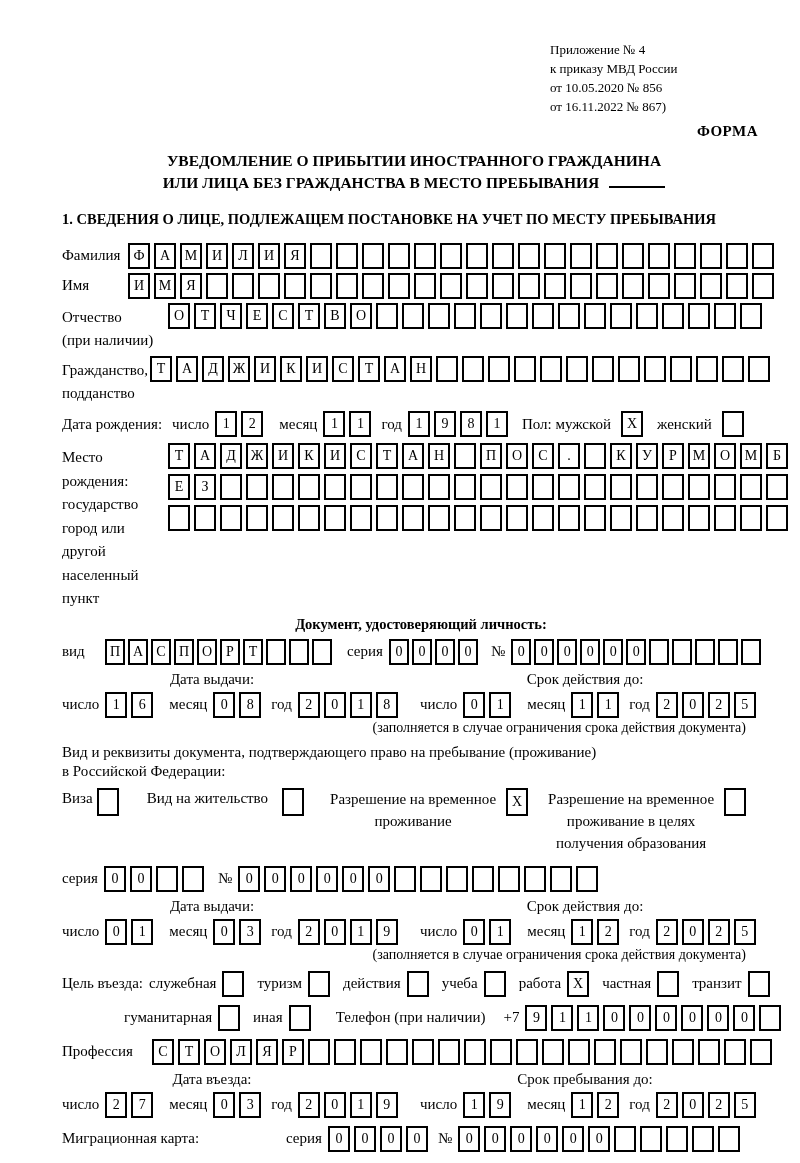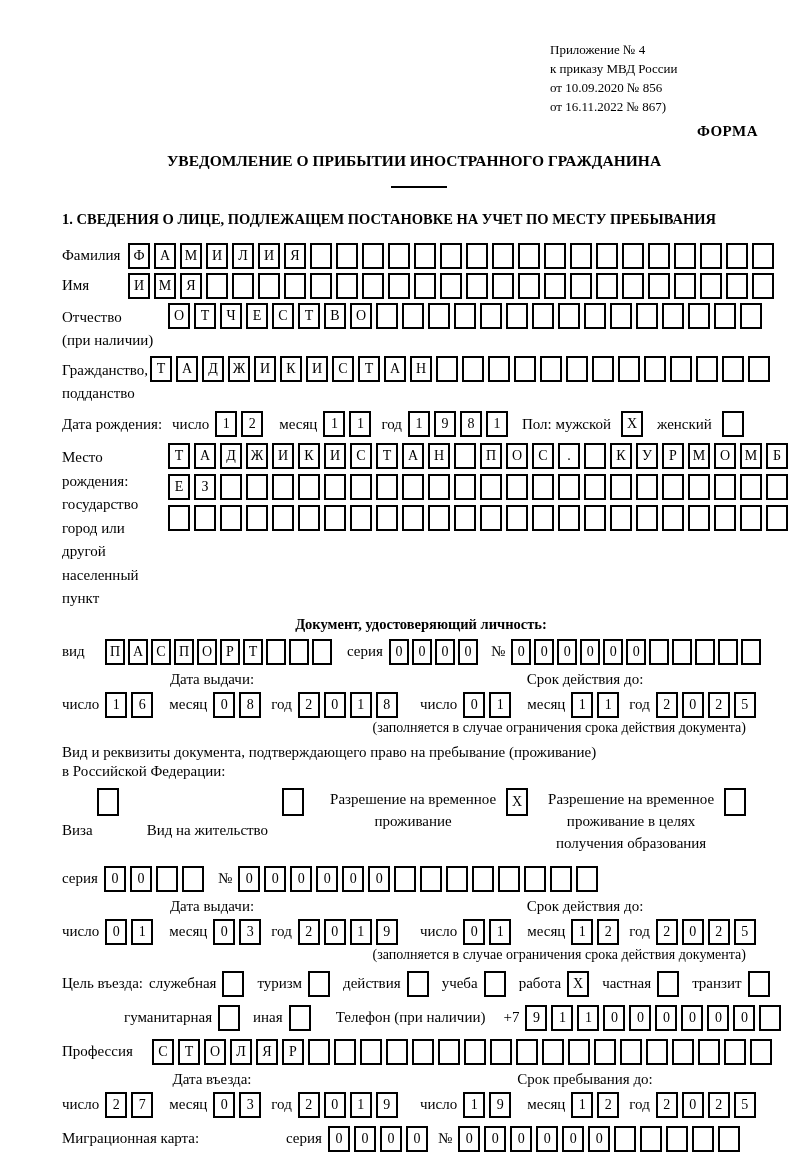--- a/index.html
+++ b/index.html
@@ -48,47 +48,47 @@
   .dg-row { display: flex; align-items: center; }
   .dg-lbl { margin-right: 6px; white-space: nowrap; }
   .g12 { margin-left: 12px; }
   .restrict-note { font-size: 14px; text-align: right; padding-right: 44px; margin: 1px 0 8px; }
 
   .intro { margin: 4px 0 2px; }
   .intro2 { margin: 2px 0 8px; }
 
   .opts-row { display: flex; align-items: flex-start; margin: 4px 0 12px; }
   .opt-block { text-align: center; line-height: 22px; flex: none; }
-  .opts-row .lbl { padding-top: 2px; margin-top: 32px; }
+  .opts-row .lbl { padding-top: 2px; }
   .opts-row .cell { height: 28px; }
 
   .purp-row { display: flex; align-items: center; margin-bottom: 8px; }
   .opt-pair { display: flex; align-items: center; margin-right: 9px; }
   .opt-pair .plbl { margin-right: 6px; white-space: nowrap; }
 
   .mt6 { margin-top: 6px; } .mt8 { margin-top: 8px; }
   .ml10 { margin-left: 10px; } .ml12 { margin-left: 12px; } .ml6 { margin-left: 6px; }
 </style>
 </head>
 <body>
 
 <div class="page">
 
   <div class="appendix">
     <div>Приложение № 4</div>
     <div>к приказу МВД России</div>
-    <div>от 10.09.2020 № 856</div>
+    <div>от 10.05.2020 № 856</div>
     <div>от 16.11.2022 № 867)</div>
   </div>
   <div class="forma">ФОРМА</div>
 
   <div class="title">
     <div>УВЕДОМЛЕНИЕ О ПРИБЫТИИ ИНОСТРАННОГО ГРАЖДАНИНА</div>
     <div>
-      <span class="blank-underline"></span>
+      <span>ИЛИ ЛИЦА БЕЗ ГРАЖДАНСТВА В МЕСТО ПРЕБЫВАНИЯ</span><span class="blank-underline"></span>
     </div>
   </div>
 
   <div class="sec-head">1. СВЕДЕНИЯ О ЛИЦЕ, ПОДЛЕЖАЩЕМ ПОСТАНОВКЕ НА УЧЕТ ПО МЕСТУ ПРЕБЫВАНИЯ</div>
 
   <div class="row">
     <span class="lbl lw66">Фамилия</span>
     <span class="cells">
         <span class="cell">Ф</span>
         <span class="cell">А</span>

